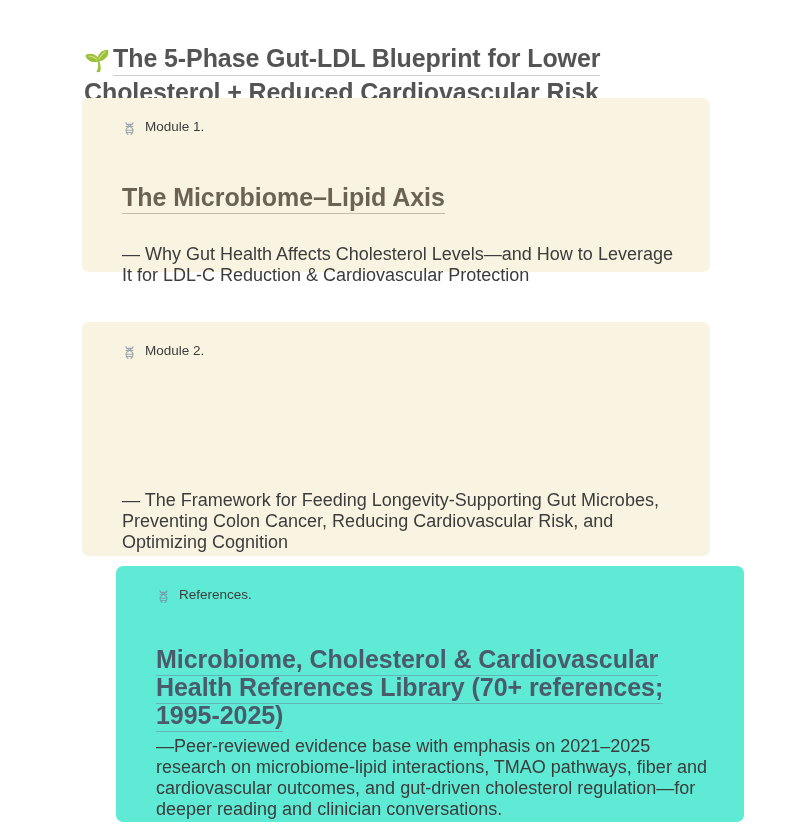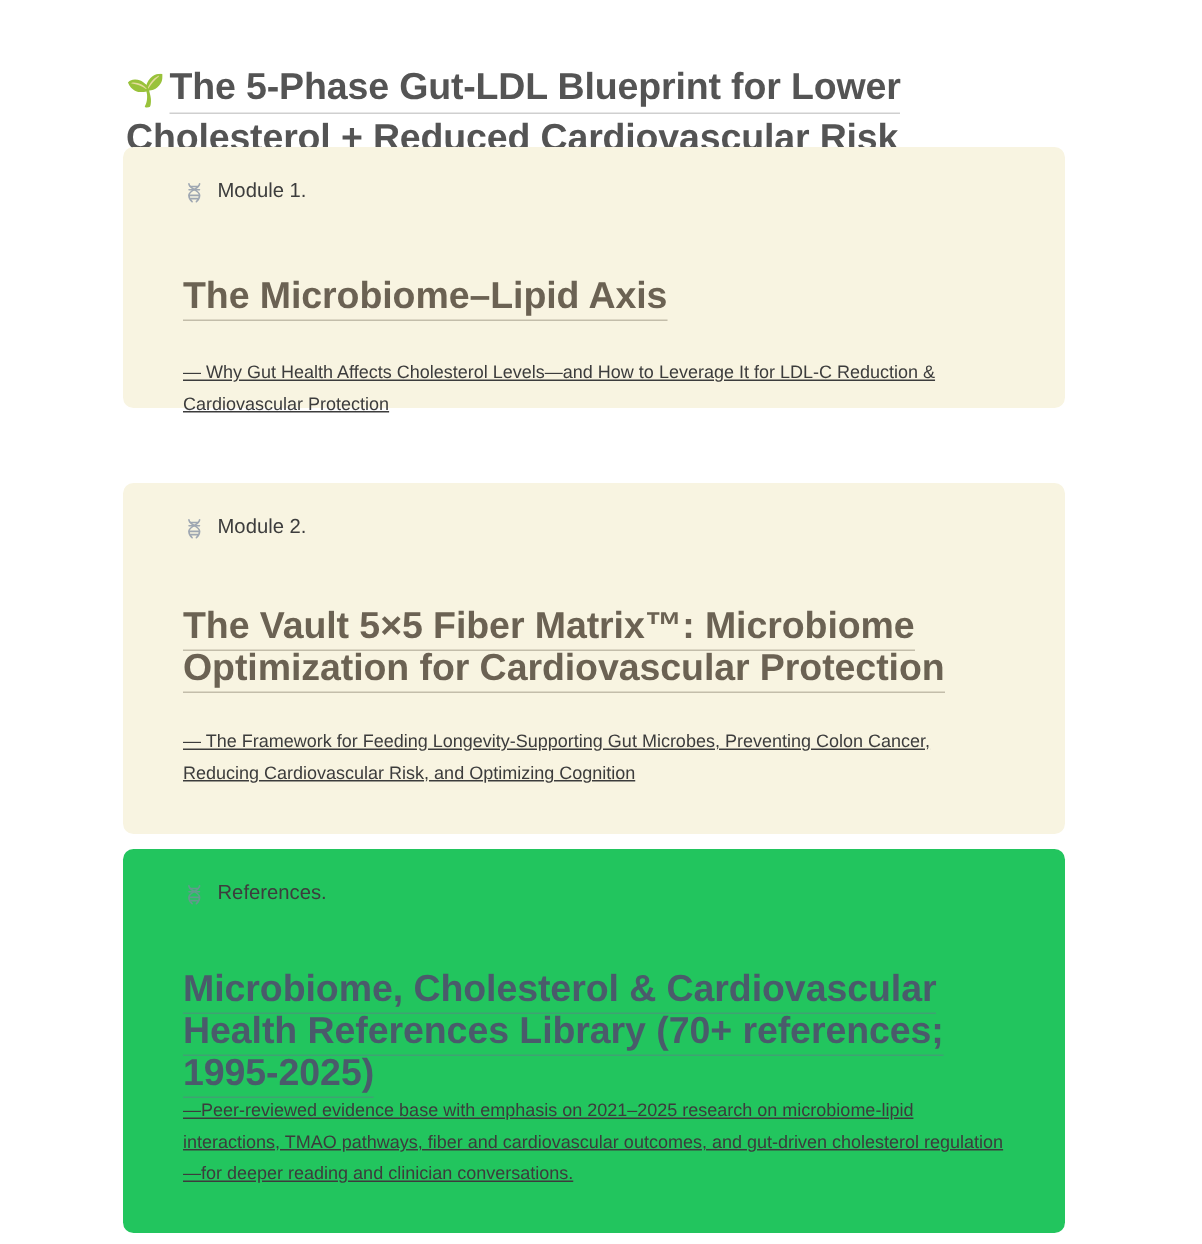--- a/index.html
+++ b/index.html
@@ -51,21 +51,21 @@
 
   
   .card {
     position: absolute;
     left: 82px;
     width: 628px;
     border-radius: 7px;
     box-sizing: border-box;
   }
   .card.cream { background: #f8f4e1; }
-  .card.blue  { background: #22c55e; }
+  .card.blue  { background: #5eead4; margin-left: 34px; }
 
   .card-1 { top: 98px;  height: 174px; }
   .card-2 { top: 322px; height: 234px; padding-left: 18px; }
   .card-3 { top: 566px; height: 256px; }
 
   .card-eyebrow {
     position: absolute;
     left: 40px;
     top: 20px;
     display: flex;
@@ -106,24 +106,23 @@
   }
 
   .card-1 .card-title { top: 64px; }
   .card-2 .card-title { top: 60px; }
   .card-3 .card-title { top: 58px; }
 
   .card-body {
     position: absolute;
     left: 40px;
     right: 36px;
-    font-size: 12px;
+    font-size: 18px;
     line-height: 21px;
     color: #3c3c3c;
-    text-decoration: underline;
   }
   .card-1 .card-body { top: 228px; }
   .card-2 .card-body { top: 150px; }
   .card-3 .card-body { top: 152px; }
 
   .card-1 .card-body { top: 128px; }
 </style>
 </head>
 <body>
 
@@ -154,21 +153,20 @@
         <svg viewBox="0 0 16 16" width="15" height="15" aria-hidden="true">
           <g fill="none" stroke="#7d8aa0" stroke-width="1.15" stroke-linecap="round">
             <path d="M4.2 1.6c0 3.6 7.6 4.4 7.6 8.2 0 2.2-1.2 3.6-2.3 4.6"></path>
             <path d="M11.8 1.6c0 3.6-7.6 4.4-7.6 8.2 0 2.2 1.2 3.6 2.3 4.6"></path>
             <path d="M5.1 3.6h5.8M4.3 5.9h7.4M4.6 9.9h6.8M5.6 12.2h4.8"></path>
           </g>
         </svg>
       </span>
       <span>Module 2.</span>
     </div>
-    <h2 class="card-title"><span class="tl">The Vault 5×5 Fiber Matrix™: Microbiome Optimization for Cardiovascular Protection</span></h2>
     <p class="card-body">— The Framework for Feeding Longevity-Supporting Gut Microbes, Preventing Colon Cancer, Reducing Cardiovascular Risk, and Optimizing Cognition</p>
   </section>
 
   <section class="card blue card-3">
     <div class="card-eyebrow">
       <span class="dna-icon">
         <svg viewBox="0 0 16 16" width="15" height="15" aria-hidden="true">
           <g fill="none" stroke="#7d8aa0" stroke-width="1.15" stroke-linecap="round">
             <path d="M4.2 1.6c0 3.6 7.6 4.4 7.6 8.2 0 2.2-1.2 3.6-2.3 4.6"></path>
             <path d="M11.8 1.6c0 3.6-7.6 4.4-7.6 8.2 0 2.2 1.2 3.6 2.3 4.6"></path>

